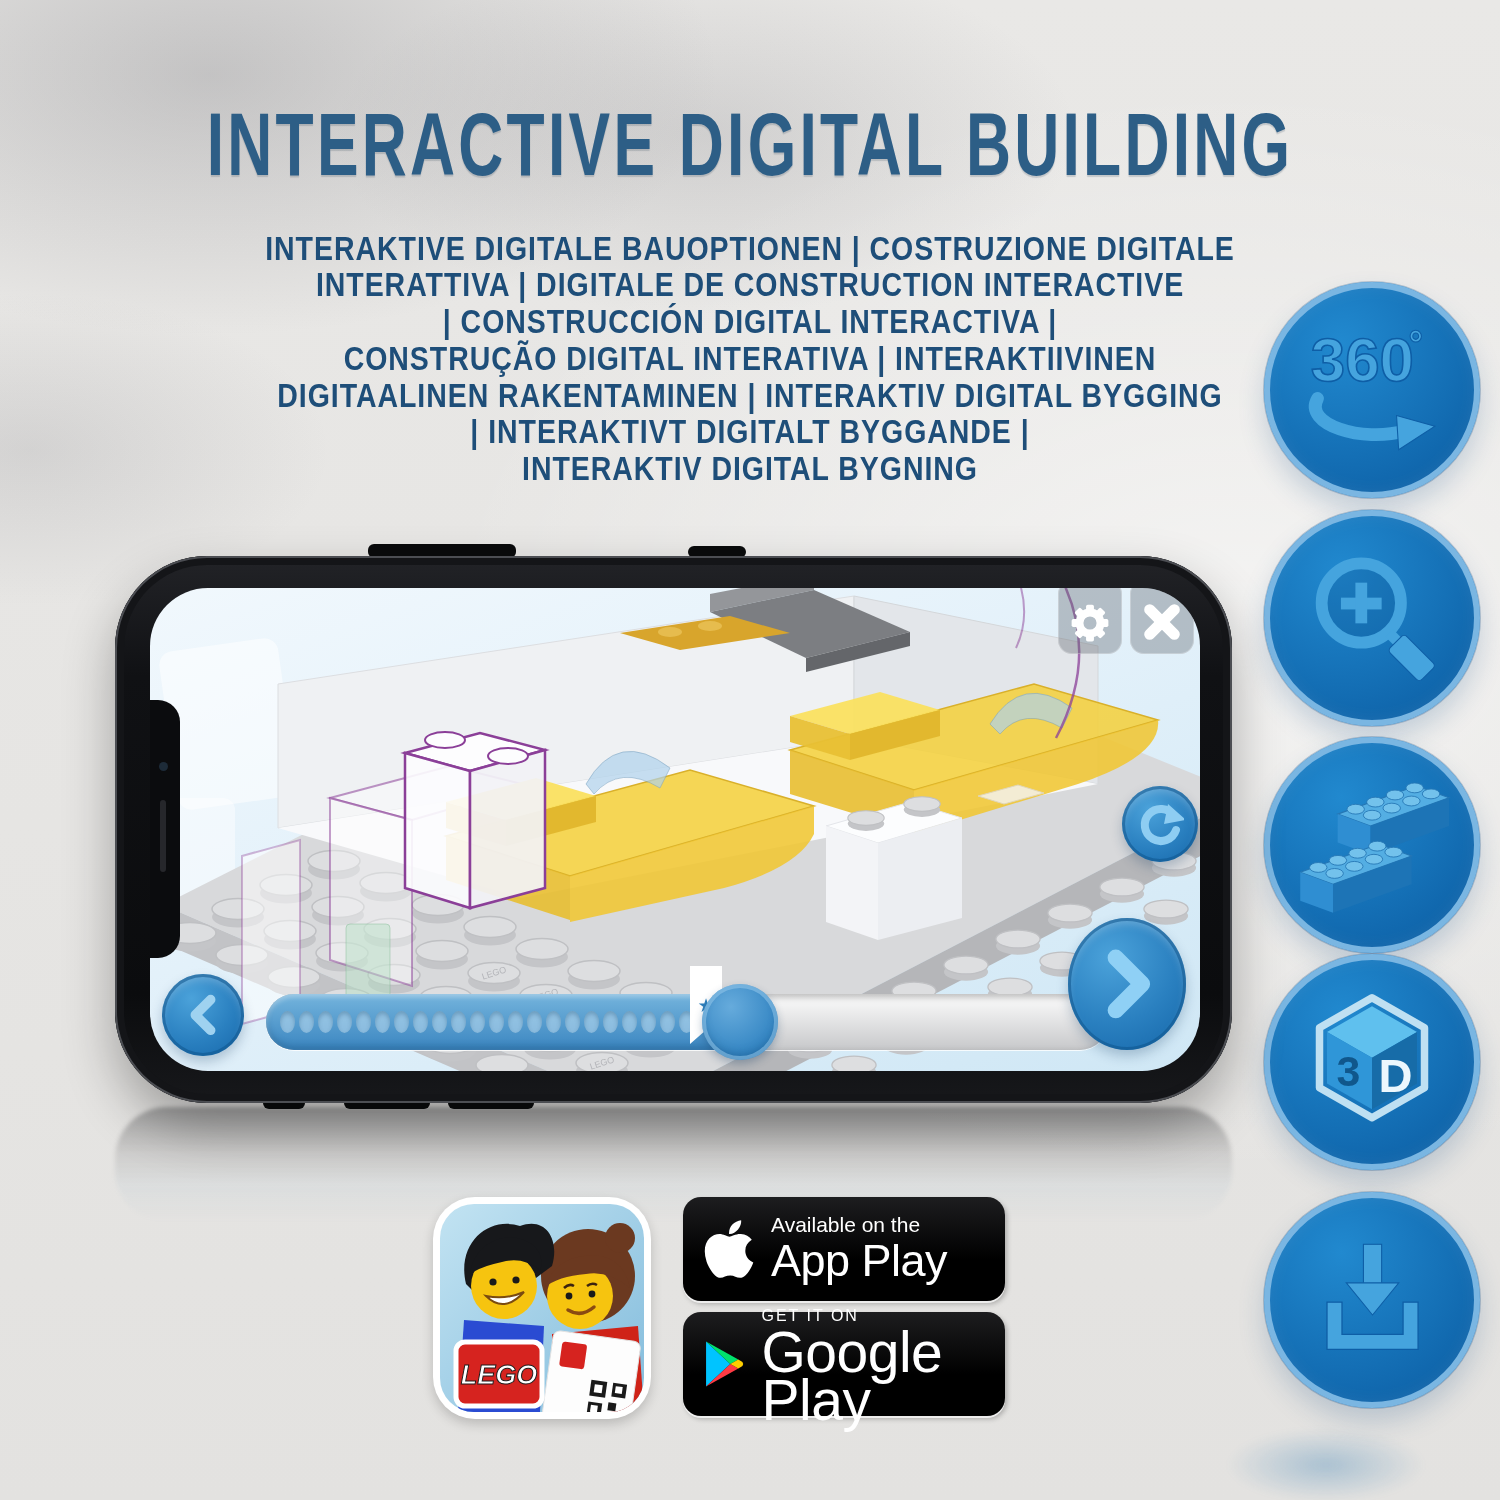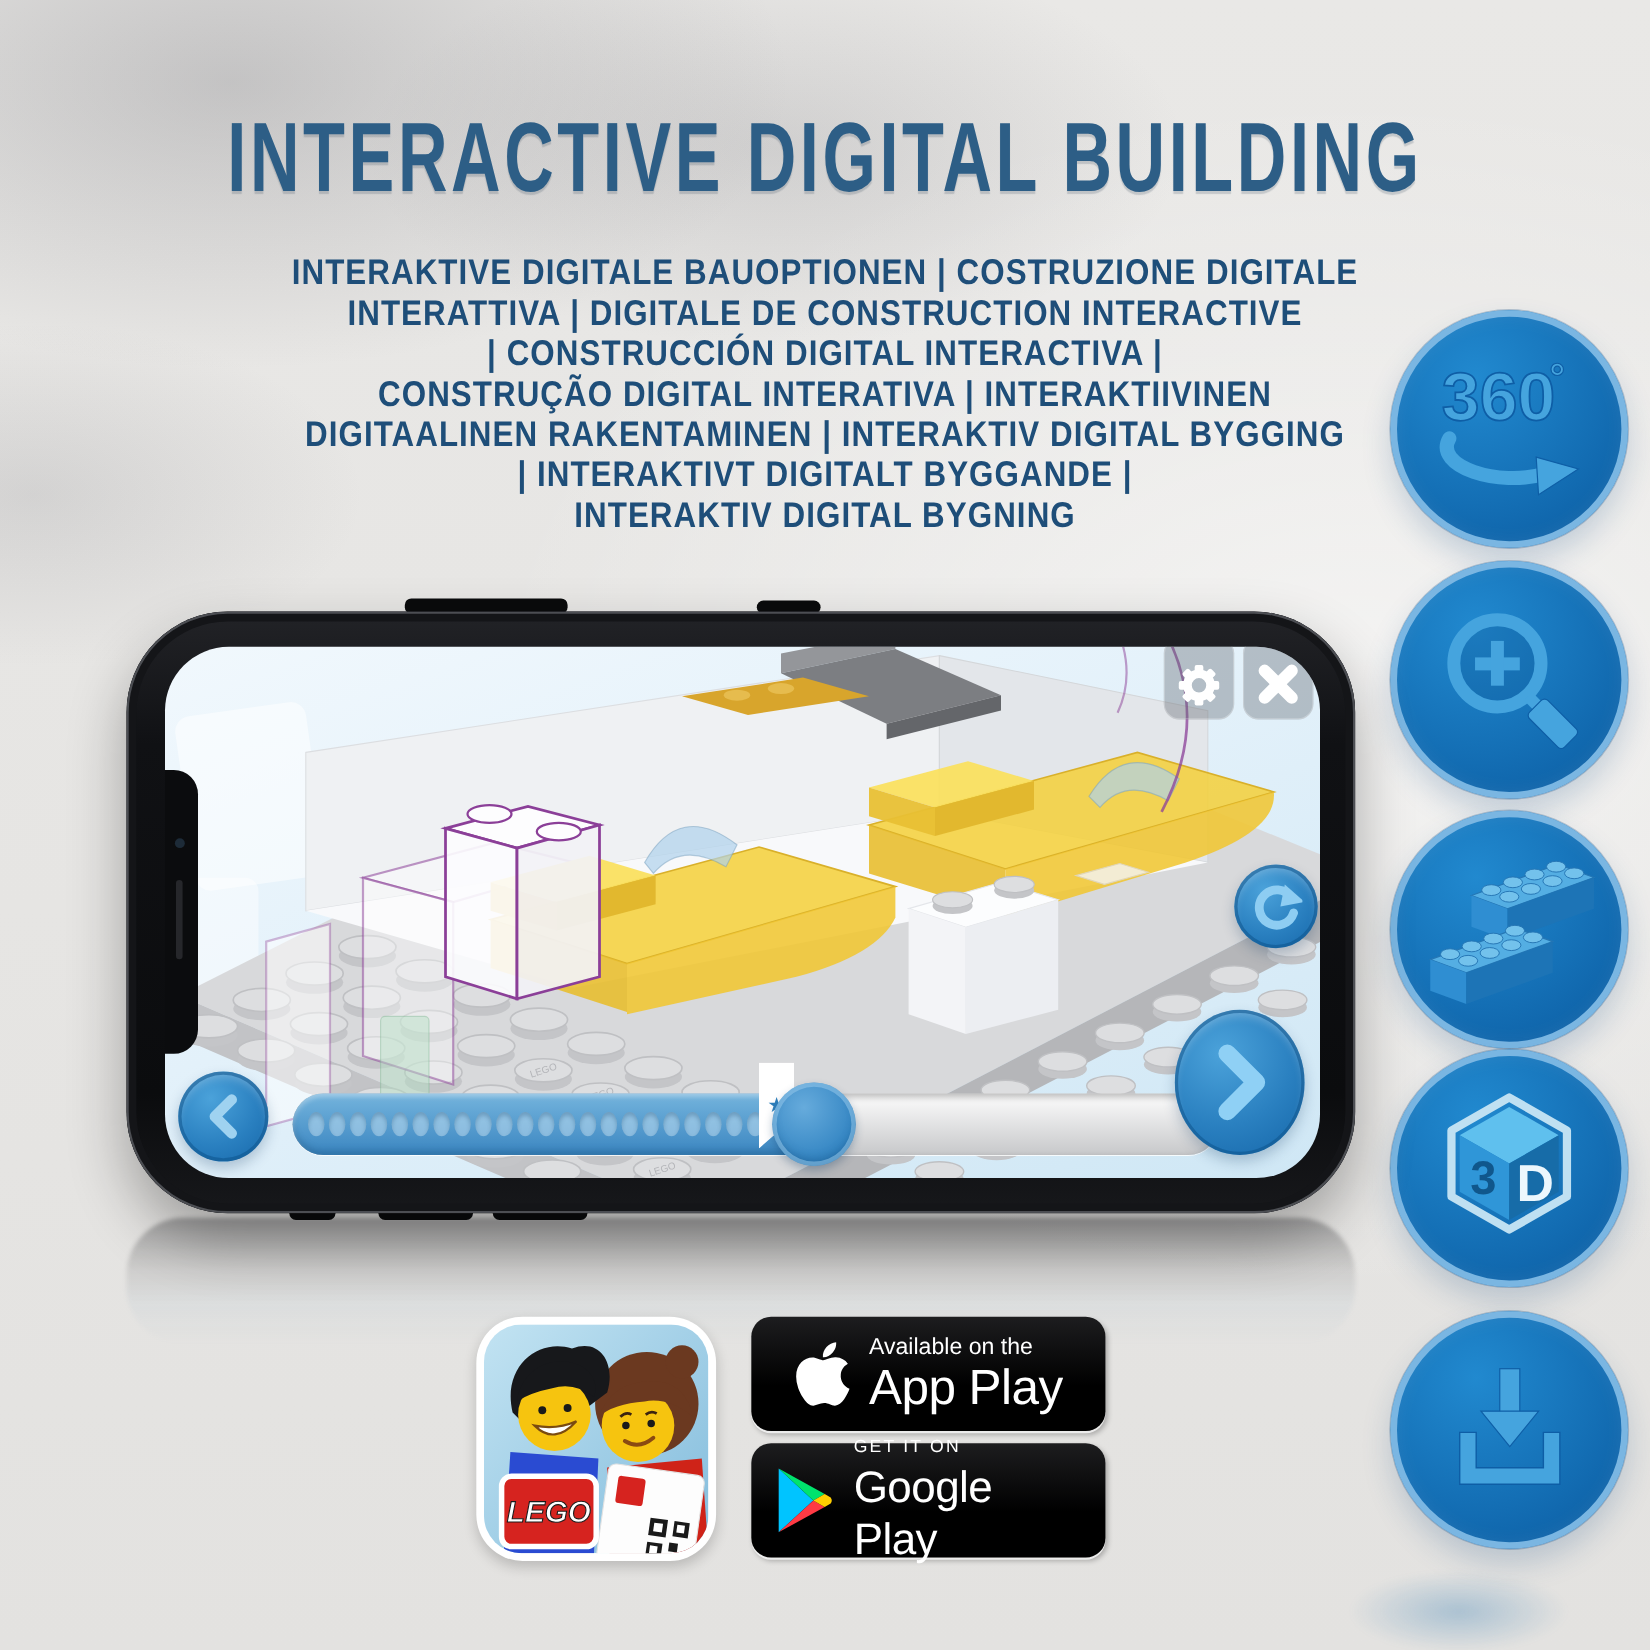--- a/index.html
+++ b/index.html
@@ -70,25 +70,25 @@
     background:linear-gradient(180deg, rgba(28,29,33,.32) 0%, rgba(28,29,33,.10) 42%, rgba(120,160,190,.08) 68%, rgba(0,0,0,0) 100%);
     filter:blur(2px);}
   
   .app-icon{position:absolute;left:433px;top:1197px;width:218px;height:222px;border-radius:42px;z-index:2;
     background:#fff;box-shadow:0 5px 12px rgba(0,0,0,.18);padding:7px;box-sizing:border-box;}
   .app-icon svg{border-radius:34px;display:block;}
   .badge{position:absolute;left:683px;width:322px;height:104px;border-radius:18px;z-index:2;box-sizing:border-box;
     background:linear-gradient(180deg,#1d1d1f,#000 60%);
     box-shadow:0 2px 0 rgba(255,255,255,.75), 2px 3px 5px rgba(0,0,0,.25);
     display:flex;align-items:center;gap:16px;padding:0 20px;color:#fff;}
-  .badge-appstore{top:1197px;justify-content:center;} .badge-gplay{top:1312px;}
+  .badge-appstore{top:1197px;} .badge-gplay{top:1312px;}
   .badge .t1{font-size:21px;line-height:24px;}
   .badge .t2{font-size:45px;line-height:48px;letter-spacing:-.5px;}
   .badge-gplay .t1{font-size:16px;letter-spacing:2px;}
-  .badge-gplay .t2{font-size:40px;}
+  .badge-gplay .t2{font-size:57px;}
 </style>
 </head>
 <body>
 
 <div class="canvas">
 
   <div class="title">INTERACTIVE DIGITAL BUILDING</div>
   <div class="subtitle">
     <div>INTERAKTIVE DIGITALE BAUOPTIONEN | COSTRUZIONE DIGITALE</div>
     <div>INTERATTIVA | DIGITALE DE CONSTRUCTION INTERACTIVE</div>

